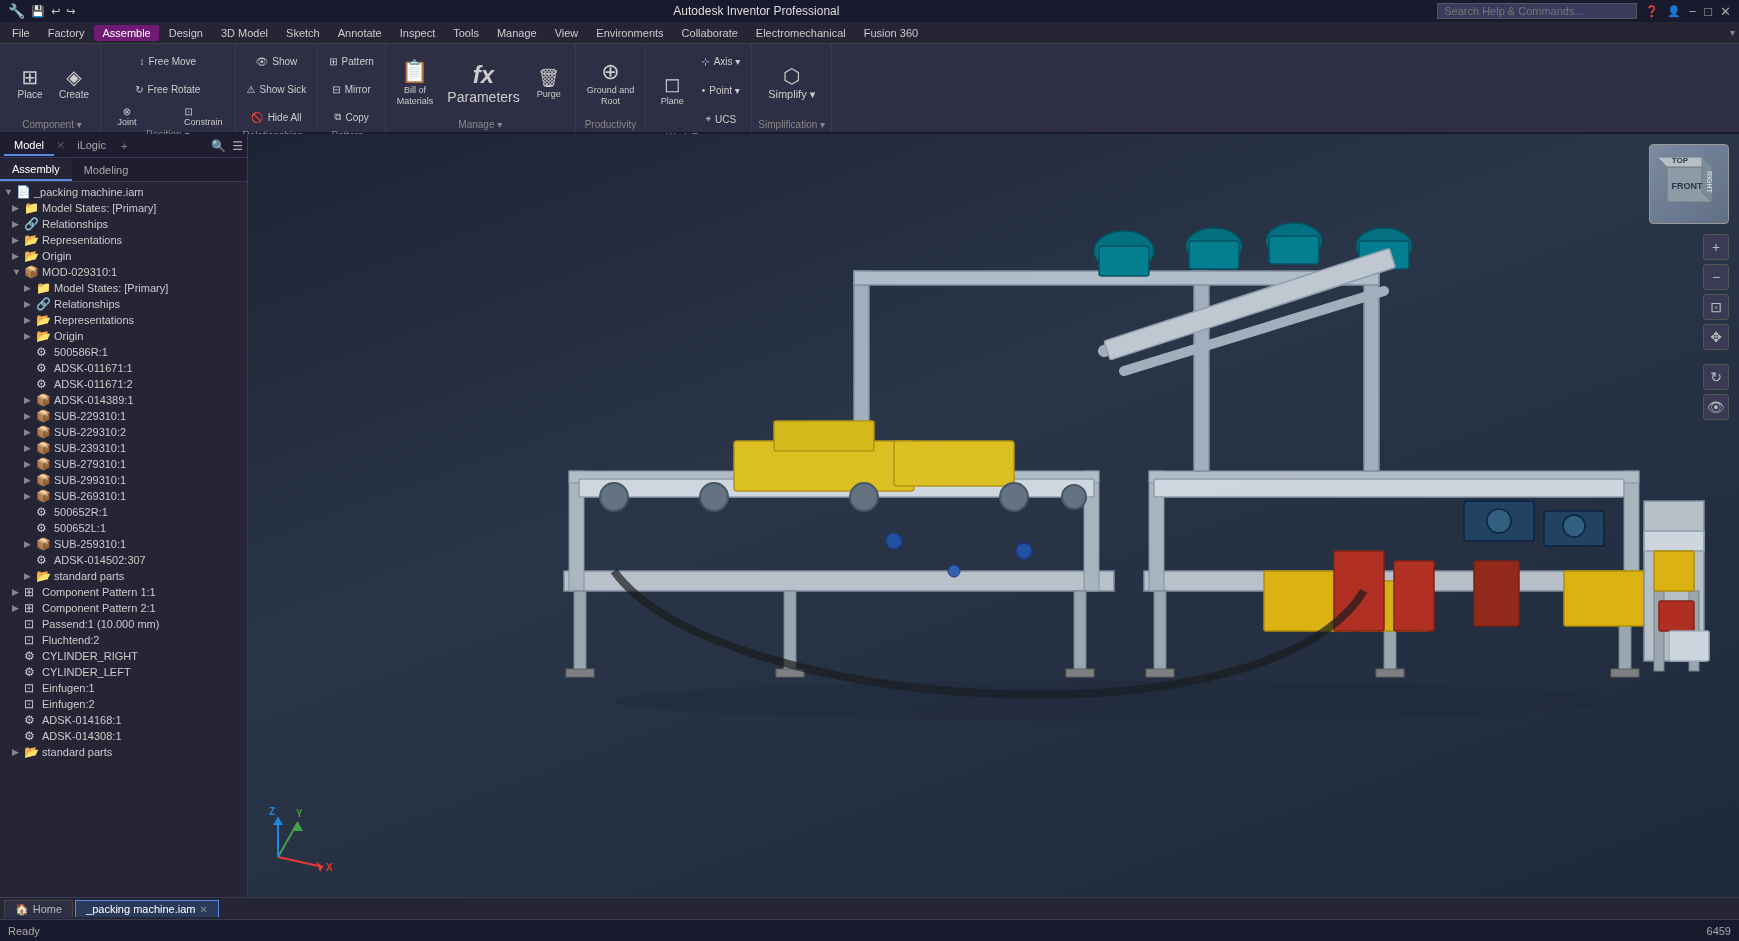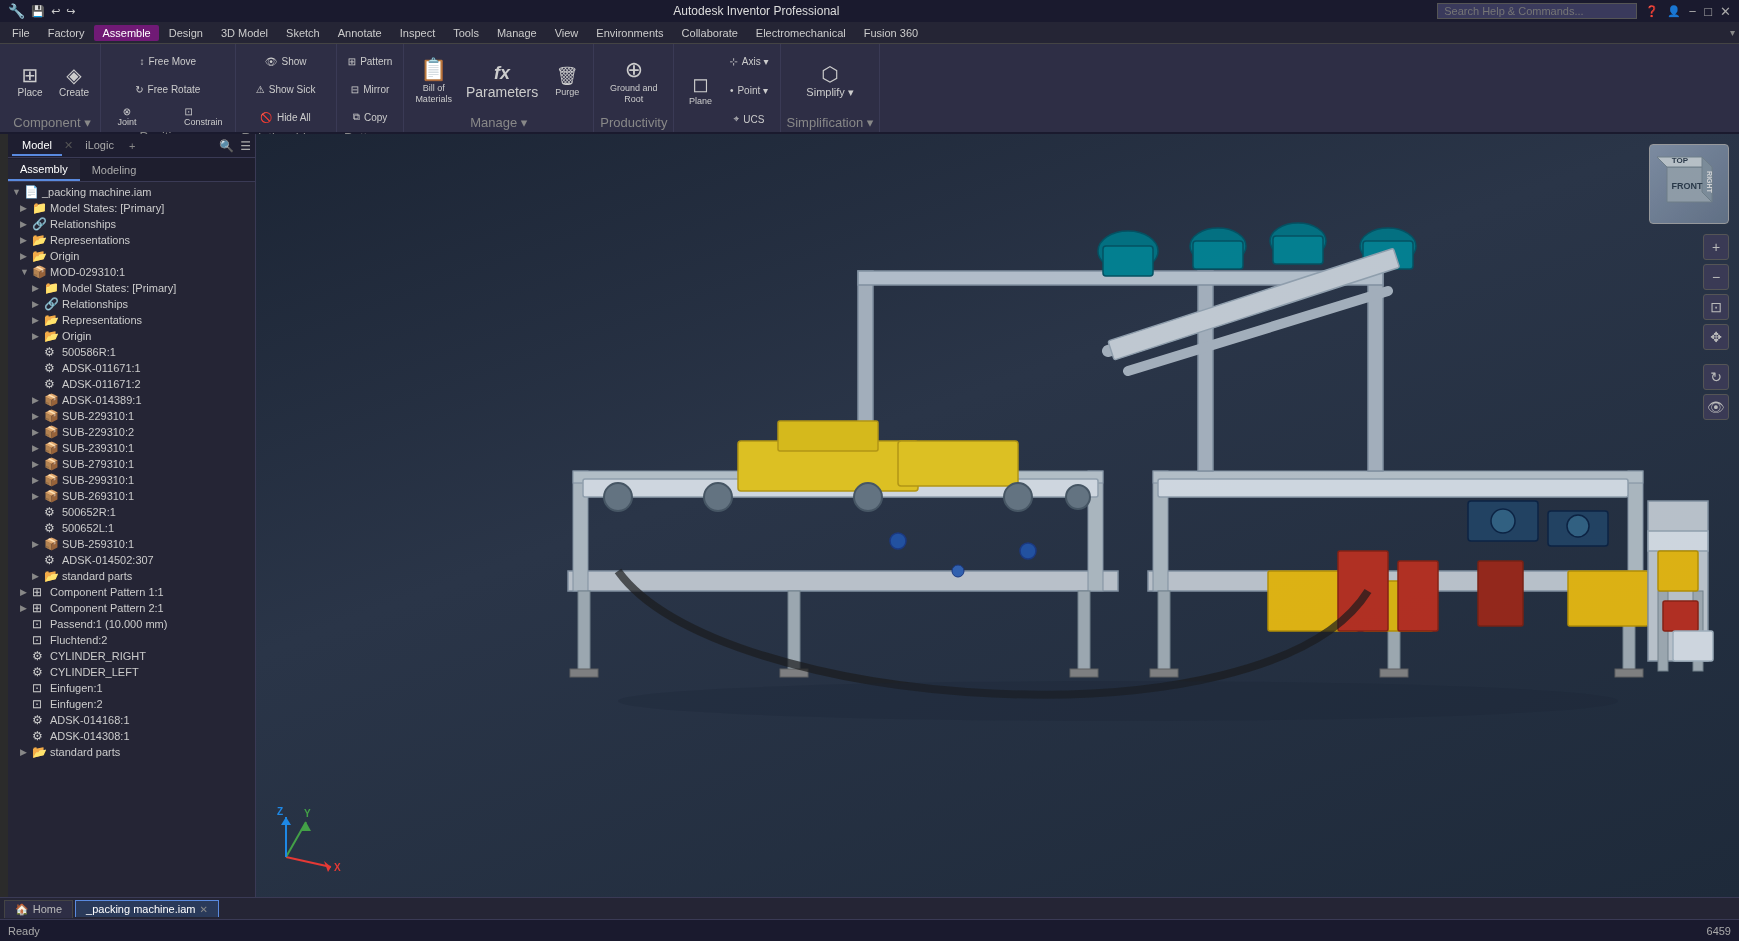--- a/index.html
+++ b/index.html
@@ -59,21 +59,21 @@
     }
     .ribbon-group {
       display: flex;
       flex-direction: column;
       align-items: center;
       border-right: 1px solid #3a3a55;
       padding: 4px 6px 2px 6px;
       min-width: 50px;
     }
     .ribbon-group-label {
-      font-size: 13px;
+      font-size: 10px;
       color: #888;
       margin-top: auto;
       text-align: right;
     }
     .ribbon-btns-row {
       display: flex;
       gap: 3px;
       align-items: center;
     }
     .ribbon-btn {
@@ -400,21 +400,21 @@
     <div class="ribbon-group-label">Pattern ▾</div>
   </div>
 
   <div class="ribbon-group">
     <div class="ribbon-btns-row" style="flex:1;align-items:center;gap:4px;">
       <div class="ribbon-btn ribbon-btn-large" style="max-width:50px;">
         <span class="btn-icon" style="font-size:22px;">📋</span>
         <span style="font-size:9px;line-height:1.2;">Bill of<br>Materials</span>
       </div>
       <div class="ribbon-btn ribbon-btn-large">
-        <span class="btn-icon" style="font-size:18px;font-style:italic;font-weight:bold;">fx</span>
+        <span class="btn-icon" style="font-size:24px;font-style:italic;font-weight:bold;">fx</span>
         <span style="font-size:14px;">Parameters</span>
       </div>
       <div class="ribbon-btn ribbon-btn-large">
         <span class="btn-icon" style="font-size:18px;">🗑</span>
         <span style="font-size:9px;">Purge</span>
       </div>
     </div>
     <div class="ribbon-group-label">Manage ▾</div>
   </div>
 
@@ -457,21 +457,21 @@
       <div class="ribbon-btn ribbon-btn-large">
         <span class="btn-icon">⬡</span>
         <span style="font-size:11px;">Simplify ▾</span>
       </div>
     </div>
     <div class="ribbon-group-label">Simplification ▾</div>
   </div>
 
 </div>
 
-<div id="main-area" style="height:calc(941px - 22px - 22px - 90px - 22px - 22px);padding-left:8px;">
+<div id="main-area" style="height:calc(941px - 22px - 22px - 90px - 22px - 22px);">
 
   <div id="left-panel">
 
     <div id="panel-tabs">
       <div class="panel-tab active">Model</div>
       <span style="color:#555;font-size:11px;padding:0 2px;">✕</span>
       <div class="panel-tab">iLogic</div>
       <div class="panel-tab-plus">+</div>
       <div style="margin-left:auto;display:flex;gap:6px;align-items:center;">
         <span style="cursor:pointer;font-size:12px;color:#aaa;">🔍</span>

